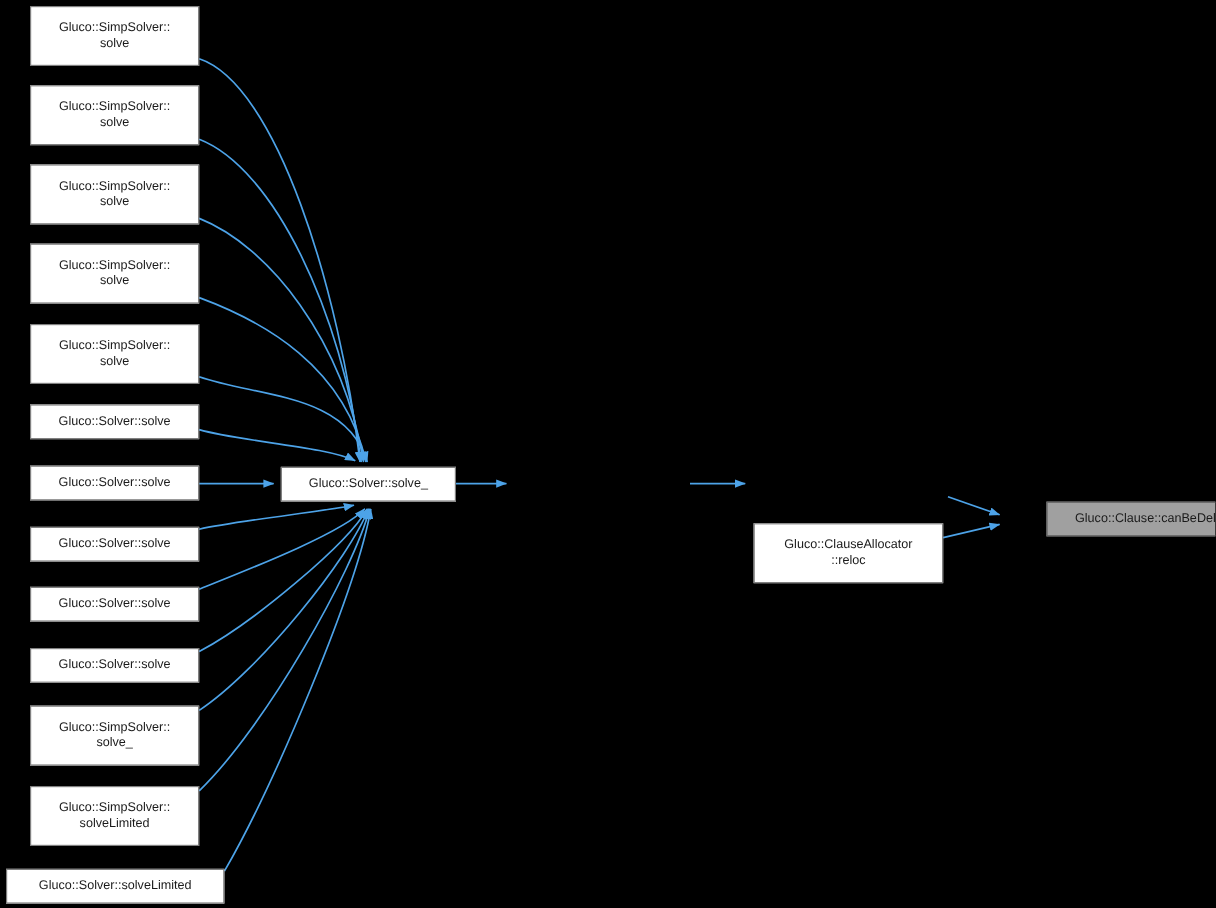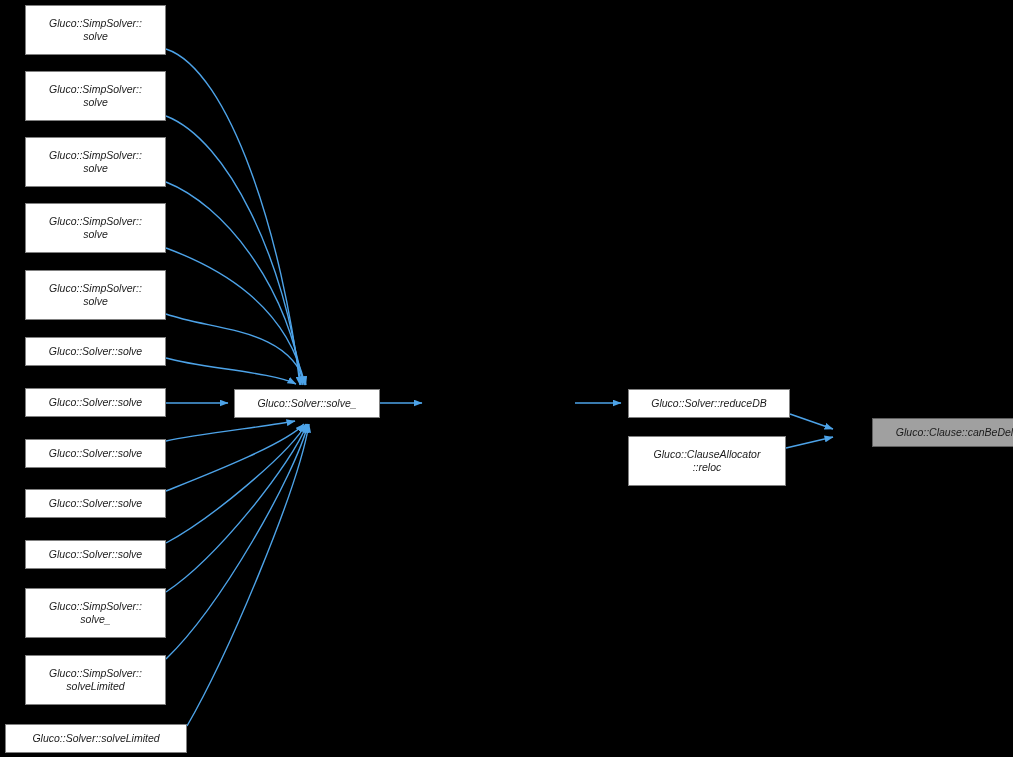--- a/index.html
+++ b/index.html
@@ -32,21 +32,20 @@
     font-size: 10.5px;
     line-height: 13px;
     text-align: center;
     display: flex;
     flex-direction: column;
     align-items: flex-start;
     justify-content: center;
     white-space: pre-line;
     letter-spacing: 0px;
     z-index: 2;
-    font-style: italic;
   }
   .node.highlight {
     background: #a0a0a0;
     border: 1px solid #606060;
     color: #1a1a1a;
     margin-left: 32px;
   }
   .node .nlabel {
     display: block;
     width: 100%;
@@ -96,17 +95,16 @@
     <div class="node" style="left: 25px; top: 388px; width: 141px; height: 29px;"><span class="nlabel">Gluco::Solver::solve</span></div>
     <div class="node" style="left: 25px; top: 439px; width: 141px; height: 29px;"><span class="nlabel">Gluco::Solver::solve</span></div>
     <div class="node" style="left: 25px; top: 489px; width: 141px; height: 29px;"><span class="nlabel">Gluco::Solver::solve</span></div>
     <div class="node" style="left: 25px; top: 540px; width: 141px; height: 29px;"><span class="nlabel">Gluco::Solver::solve</span></div>
     <div class="node" style="left: 25px; top: 588px; width: 141px; height: 50px;"><span class="nlabel">Gluco::SimpSolver::
 solve_</span></div>
     <div class="node" style="left: 25px; top: 655px; width: 141px; height: 50px;"><span class="nlabel">Gluco::SimpSolver::
 solveLimited</span></div>
     <div class="node" style="left: 5px; top: 724px; width: 182px; height: 29px;"><span class="nlabel">Gluco::Solver::solveLimited</span></div>
     <div class="node" style="left: 234px; top: 389px; width: 146px; height: 29px;"><span class="nlabel">Gluco::Solver::solve_</span></div>
-    <div class="node" style="left: 628px; top: 389px; width: 162px; height: 29px;"><span class="nlabel">Gluco::Solver::reduceDB</span></div>
     <div class="node" style="left: 628px; top: 436px; width: 158px; height: 50px;"><span class="nlabel">Gluco::ClauseAllocator
 ::reloc</span></div>
     <div class="node highlight" style="left: 840px; top: 418px; width: 165px; height: 29px;"><span class="nlabel">Gluco::Clause::canBeDel</span></div>
   </div>
 
 </body></html>

